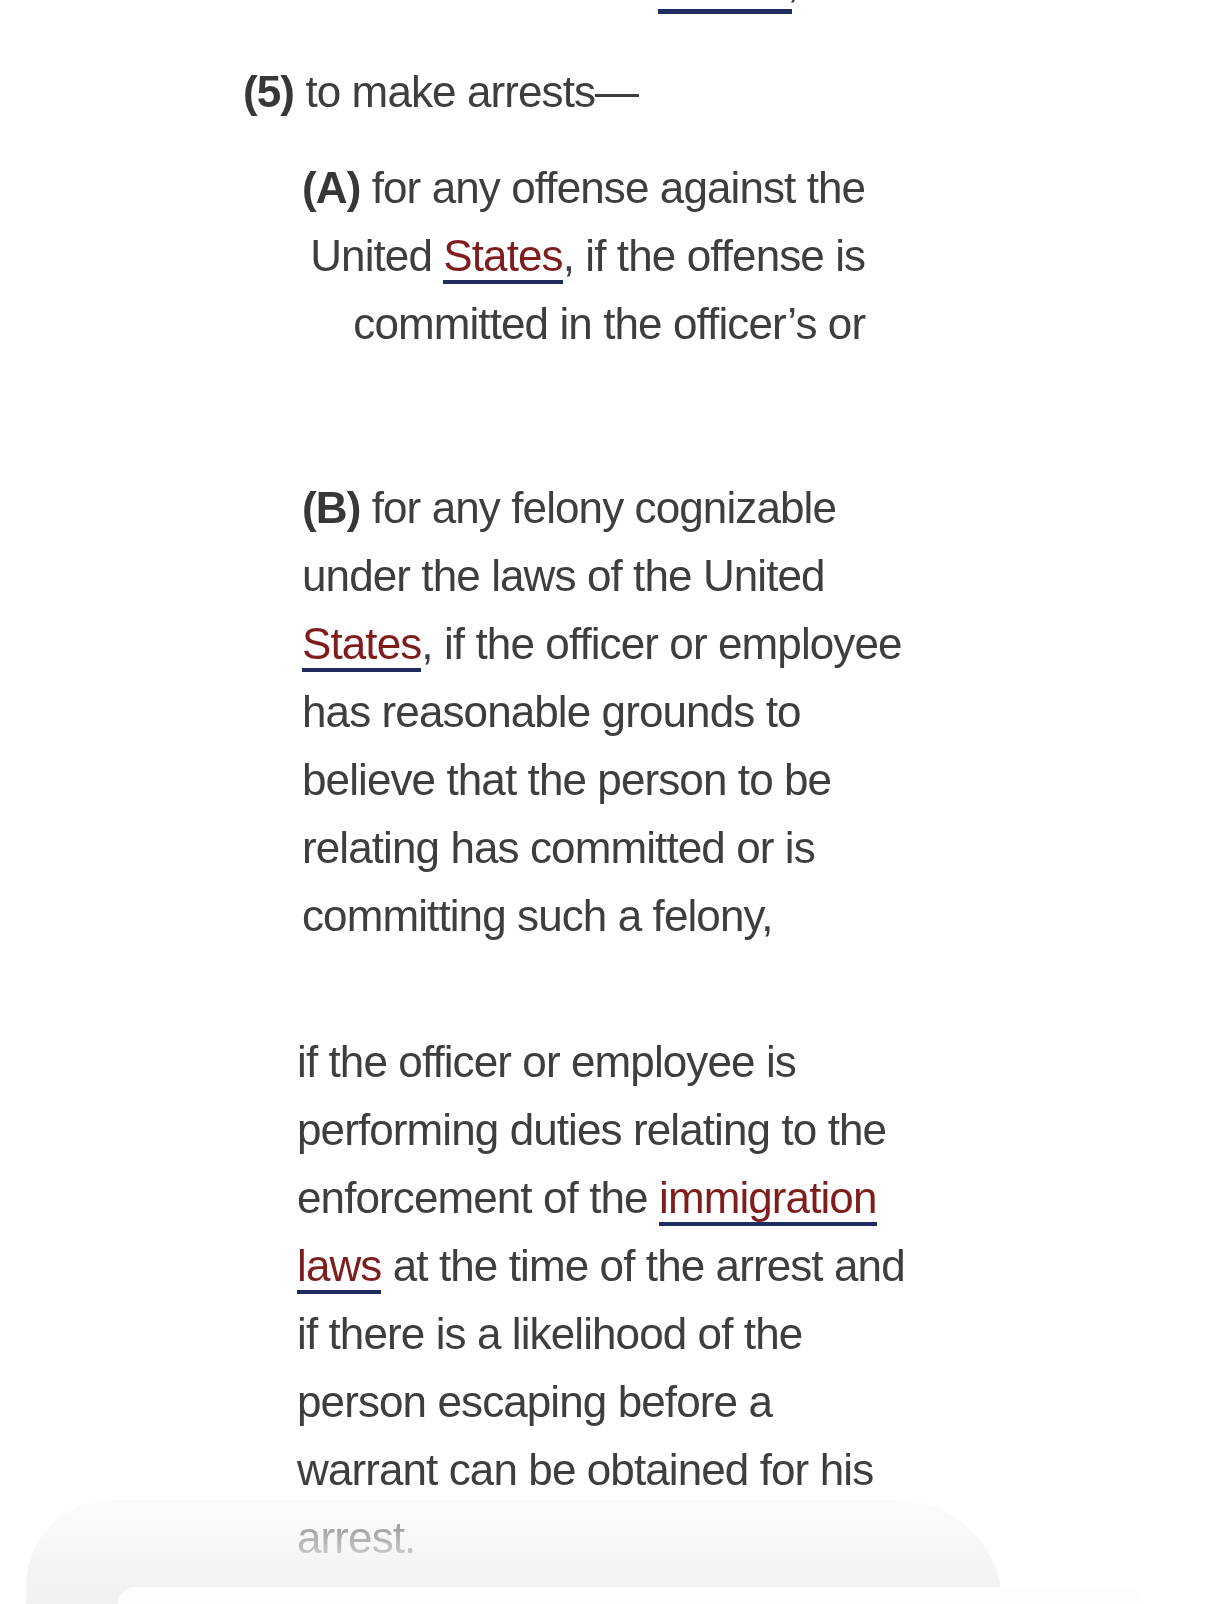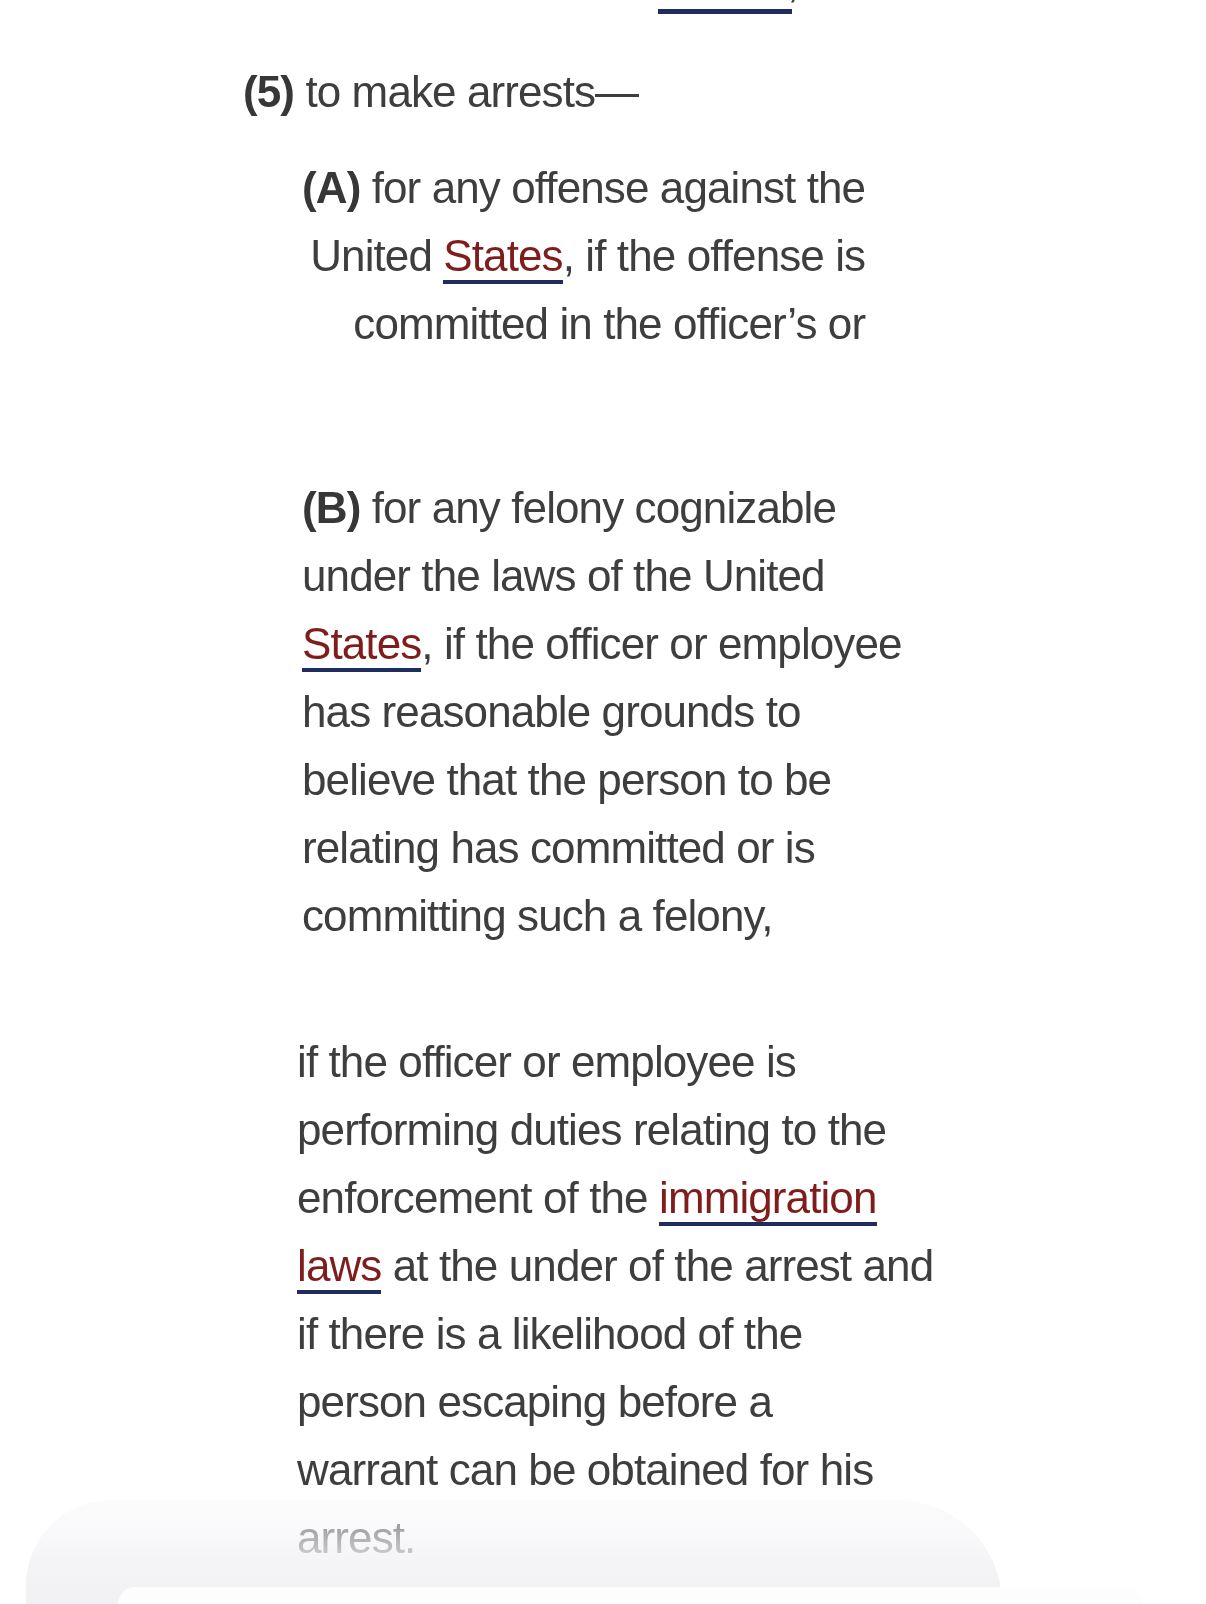--- a/index.html
+++ b/index.html
@@ -86,21 +86,21 @@
       <div class="line"><span class="seg">has reasonable grounds to</span></div>
       <div class="line"><span class="seg">believe that the person to be</span></div>
       <div class="line"><span class="seg">relating has committed or is</span></div>
       <div class="line"><span class="seg">committing such a felony,</span></div>
     </div>
 
   <div class="para pClosing">
       <div class="line"><span class="seg">if the officer or employee is</span></div>
       <div class="line"><span class="seg">performing duties relating to the</span></div>
       <div class="line"><span class="seg">enforcement of the </span><a class="seg lii-link">immigration</a></div>
-      <div class="line"><a class="seg lii-link">laws</a><span class="seg"> at the under of the arrest and</span></div>
+      <div class="line"><a class="seg lii-link">laws</a><span class="seg"> at the time of the arrest and</span></div>
       <div class="line"><span class="seg">if there is a likelihood of the</span></div>
       <div class="line"><span class="seg">person escaping before a</span></div>
       <div class="line"><span class="seg">warrant can be obtained for his</span></div>
       <div class="line"><span class="seg">arrest.</span></div>
     </div>
 
   <div class="bottom-haze"></div>
   <div class="bottom-card"></div>
 
 </div>

